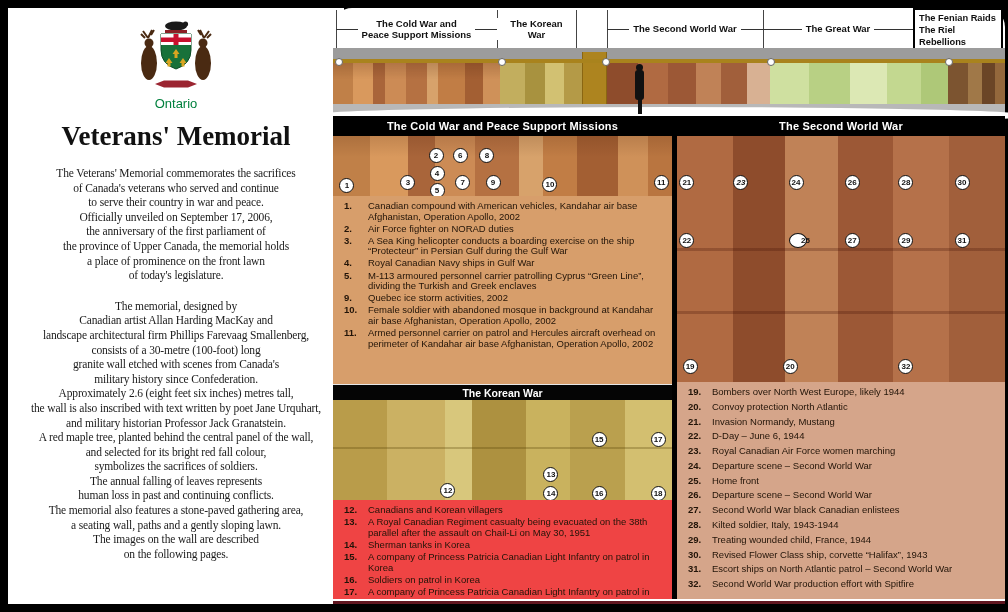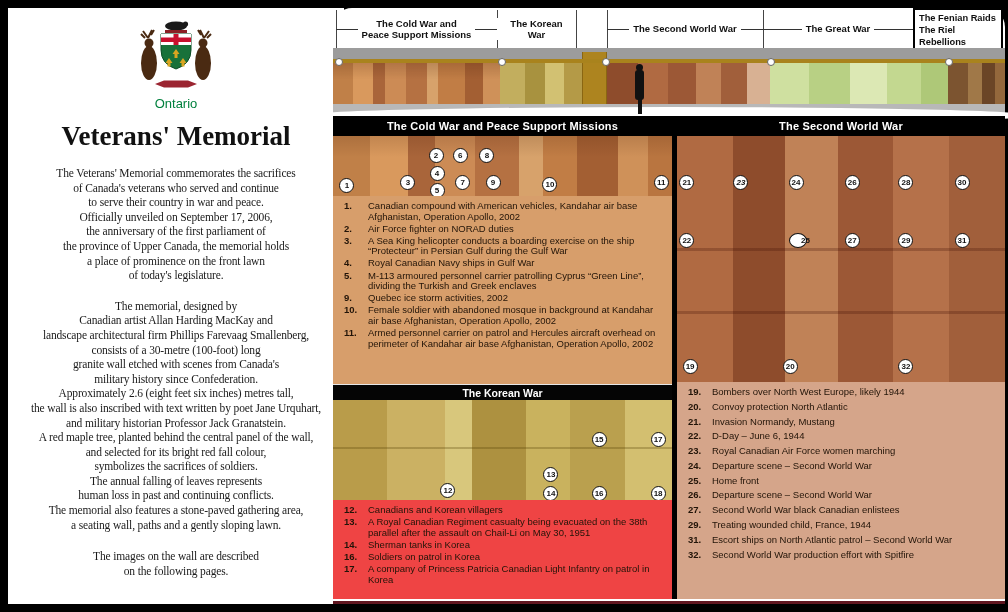--- a/index.html
+++ b/index.html
@@ -128,21 +128,21 @@
 Approximately 2.6 (eight feet six inches) metres tall,
 the wall is also inscribed with text written by poet Jane Urquhart,
 and military historian Professor Jack Granatstein.
 A red maple tree, planted behind the central panel of the wall,
 and selected for its bright red fall colour,
 symbolizes the sacrifices of soldiers.
 The annual falling of leaves represents
 human loss in past and continuing conflicts.
 The memorial also features a stone-paved gathering area,
 a seating wall, paths and a gently sloping lawn.</div>
-  <div class="intro-para" style="margin-top:17px">The images on the wall are described
+  <div class="intro-para" style="margin-top:0">The images on the wall are described
 on the following pages.</div>
 </div>
 
 <div class="timeline">
   <div class="tl-tick" style="left:3px"></div>
   <div class="tl-tick" style="left:164px"></div>
   <div class="tl-tick" style="left:243px"></div>
   <div class="tl-tick" style="left:274px"></div>
   <div class="tl-tick" style="left:430px"></div>
   <div class="tl-tick" style="left:580px"></div>
@@ -255,20 +255,24 @@
       </div>
       <div class="li">
         <span class="num">13.</span>
         <span class="txt">A Royal Canadian Regiment casualty being evacuated on the 38th parallel after the assault on Chail-Li on May 30, 1951</span>
       </div>
       <div class="li">
         <span class="num">14.</span>
         <span class="txt">Sherman tanks in Korea</span>
       </div>
       <div class="li">
+        <span class="num">15.</span>
+        <span class="txt">A company of Princess Patricia Canadian Light Infantry on patrol in Korea</span>
+      </div>
+      <div class="li">
         <span class="num">16.</span>
         <span class="txt">Soldiers on patrol in Korea</span>
       </div>
       <div class="li">
         <span class="num">17.</span>
         <span class="txt">A company of Princess Patricia Canadian Light Infantry on patrol in Korea</span>
       </div>
     </div>
 
   <div class="collage sw-collage" id="sw-collage">
@@ -318,22 +322,30 @@
       </div>
       <div class="li">
         <span class="num">26.</span>
         <span class="txt">Departure scene – Second World War</span>
       </div>
       <div class="li">
         <span class="num">27.</span>
         <span class="txt">Second World War black Canadian enlistees</span>
       </div>
       <div class="li">
+        <span class="num">28.</span>
+        <span class="txt">Kilted soldier, Italy, 1943-1944</span>
+      </div>
+      <div class="li">
         <span class="num">29.</span>
         <span class="txt">Treating wounded child, France, 1944</span>
+      </div>
+      <div class="li">
+        <span class="num">30.</span>
+        <span class="txt">Revised Flower Class ship, corvette “Halifax”, 1943</span>
       </div>
       <div class="li">
         <span class="num">31.</span>
         <span class="txt">Escort ships on North Atlantic patrol – Second World War</span>
       </div>
       <div class="li">
         <span class="num">32.</span>
         <span class="txt">Second World War production effort with Spitfire</span>
       </div>
     </div>

